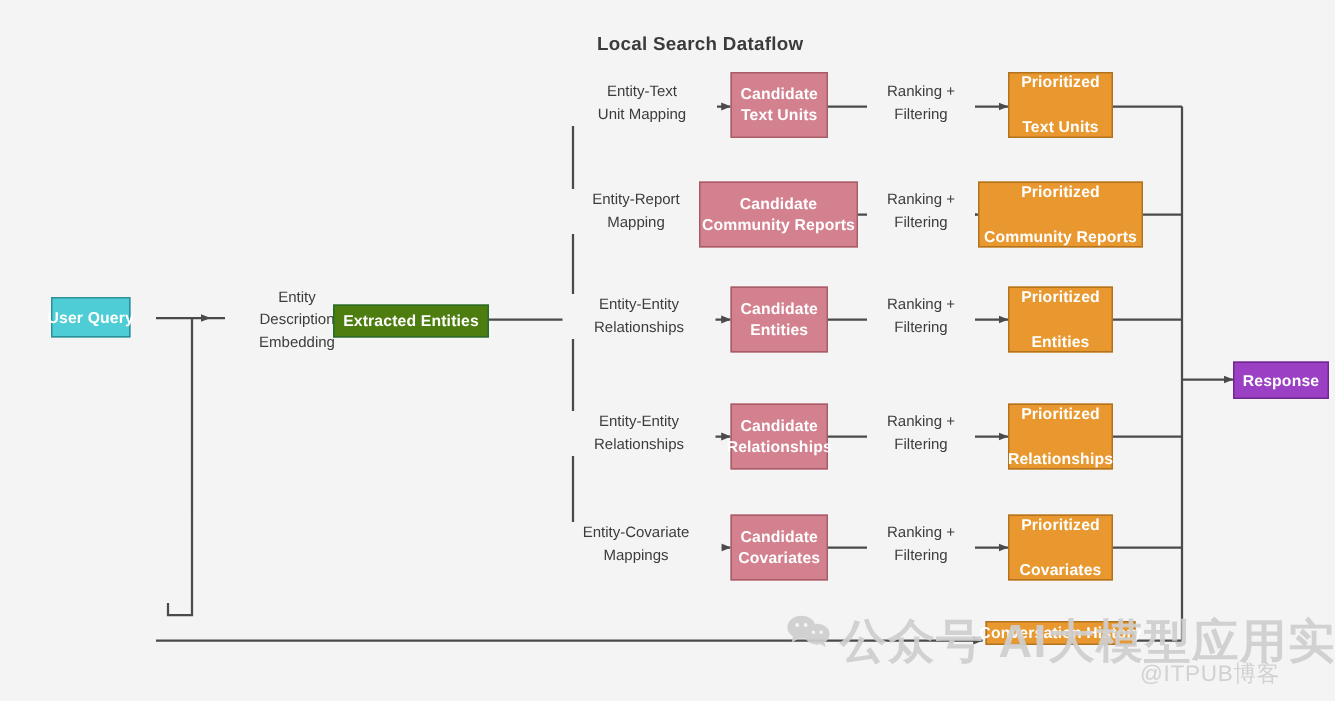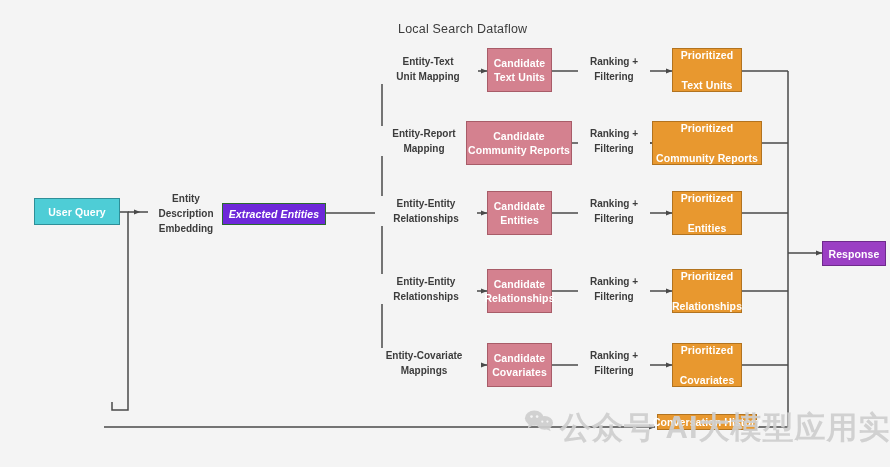--- a/index.html
+++ b/index.html
@@ -19,21 +19,21 @@
     position: absolute;
     left: 0; top: 0;
     width: 890px;
     height: 467px;
     pointer-events: none;
   }
   .title {
     position: absolute;
     color: #3b3b3b;
     font-size: 12.5px;
-    font-weight: 400;
+    font-weight: 700;
     letter-spacing: 0.2px;
     white-space: nowrap;
   }
   .node {
     position: absolute;
     box-sizing: border-box;
     display: flex;
     flex-direction: column;
     align-items: center;
     justify-content: center;
@@ -41,31 +41,31 @@
     color: #ffffff;
     font-weight: bold;
     font-size: 10.5px;
     line-height: 14px;
     border-style: solid;
     border-width: 1.4px;
     letter-spacing: 0.1px;
   }
   .node span { display: block; white-space: nowrap; }
   .n-cyan   { background: #4ecdd6; border-color: #2e8f98; }
-  .n-green  { background: #6d28d9; border-color: #2a6b2d; font-style: italic; }
+  .n-green  { background: #4d7c0f; border-color: #2a6b2d; }
   .n-pink   { background: #d4818f; border-color: #a85c68; }
   .n-orange { background: #e8982f; border-color: #b2731f; gap: 16px; }
   .n-purple { background: #9b3fc4; border-color: #6e2a8c; }
 
   .edge-label {
     position: absolute;
     color: #3c3c3c;
     font-size: 10px;
     line-height: 14.5px;
-    font-weight: 700;
+    font-weight: 400;
     text-align: center;
     white-space: nowrap;
     background: #f4f4f4;
     padding: 0 2px;
   }
   .edge-label.two-line { line-height: 15px; }
 
   
   .wm {
     position: absolute;
@@ -133,26 +133,26 @@
       <path d="M788,253 L822,253" marker-end="url(#arrow)"></path>
 
       <path d="M104,427 L655,427" marker-end="url(#arrow)"></path>
 
       <path d="M757,427 L788,427"></path>
     </g>
   </svg>
 
   <div class="title" style="left:398px; top:22px;">Local Search Dataflow</div>
 
-  <div class="node n-cyan" style="left:34px; top:198px; width:86px; height:27px;">
+  <div class="node n-cyan" style="left:34px; top:198px; width:53px; height:27px;">
     <span>User Query</span>
   </div>
 
 
-  <div class="edge-label two-line" style="left:148px; top:191px; width:72px;">
+  <div class="edge-label two-line" style="left:160px; top:191px; width:72px;">
     <div>Entity</div>
     <div>Description</div>
     <div>Embedding</div>
   </div>
 
   <div class="node n-green" style="left:222px; top:203px; width:104px; height:22px;">
     <span>Extracted Entities</span>
   </div>
 
   <div class="edge-label two-line" style="left:378px; top:54px; width:96px;">
@@ -254,14 +254,15 @@
       <path d="M5,16 L4,21 L9.5,17.6 z" fill="#cfcfcf"></path>
       <ellipse cx="22" cy="15" rx="9" ry="7.4" fill="#cfcfcf"></ellipse>
       <path d="M27,20.5 L28.5,24 L23.5,21.6 z" fill="#cfcfcf"></path>
       <circle cx="8" cy="8.4" r="1.4" fill="#f4f4f4"></circle>
       <circle cx="14" cy="8.4" r="1.4" fill="#f4f4f4"></circle>
       <circle cx="19.5" cy="13.6" r="1.2" fill="#f4f4f4"></circle>
       <circle cx="25" cy="13.6" r="1.2" fill="#f4f4f4"></circle>
     </svg>
   </div>
   <div class="wm wm-main" style="left:560px; top:407px;">公众号 AI大模型应用实践</div>
+  <div class="wm wm-sub" style="left:760px; top:440px;">@ITPUB博客</div>
 
 </div>
 
 </body></html>

